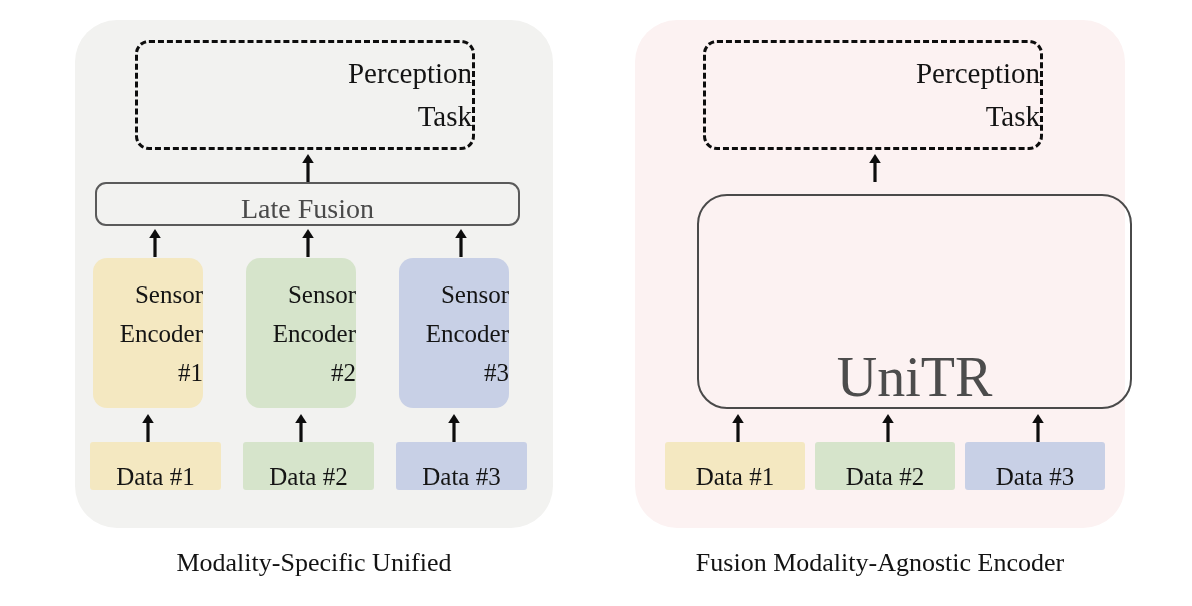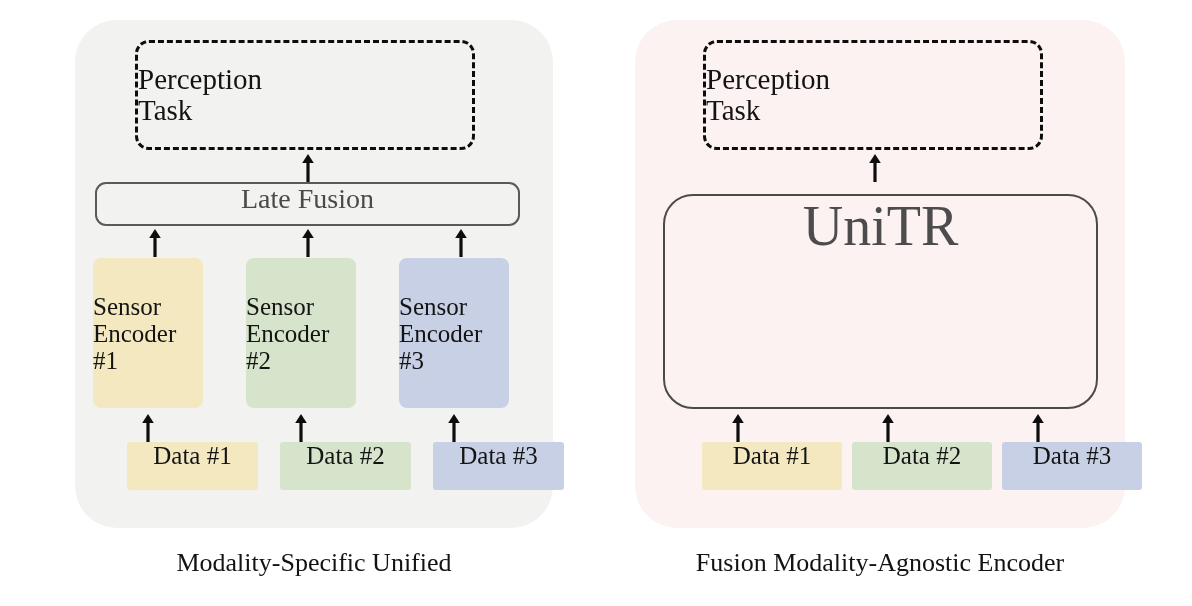--- a/index.html
+++ b/index.html
@@ -8,38 +8,38 @@
 
   .panel{position:absolute;}
 
   
   #panel-left{left:75px;top:20px;width:478px;height:508px;
               background:#f2f2f0;border-radius:42px;}
   #panel-right{left:635px;top:20px;width:490px;height:508px;
               background:#fcf2f2;border-radius:42px;}
 
   .node{position:absolute;box-sizing:border-box;display:flex;
-        align-items:flex-start;justify-content:center;text-align:center;
-        line-height:1.08;color:#141414;}
+        align-items:flex-end;justify-content:center;text-align:center;
+        line-height:1.08;color:#141414;gap:12px;}
 
   
   .dashed-box{border:3px dashed #0d0d0d;border-radius:14px;
               font-size:29px;color:#131313;}
 
   
   .fusion-box{border:2.5px solid #5a5a5a;border-radius:11px;
               background:transparent;font-size:28px;color:#4a4a4a;font-family:Liberation Serif, serif;}
 
   
   .unitr-box{border:2.5px solid #4a4a4a;border-radius:30px;
-             background:transparent;font-size:56px;color:#4c4c4c;}
+             background:transparent;font-size:56px;color:#4c4c4c;margin-left:34px;}
 
   
-  .enc{border-radius:8px;font-size:25px;}
-  .data{border-radius:3px;font-size:25px;margin-left:37px;}
+  .enc{border-radius:14px;font-size:25px;}
+  .data{border-radius:3px;font-size:25px;}
 
   
   .arrow{position:absolute;}
   .arrow svg{display:block;}
 
   .caption{position:absolute;text-align:center;font-size:26px;
            color:#131313;white-space:nowrap;}
 </style>
 </head>
 <body>

